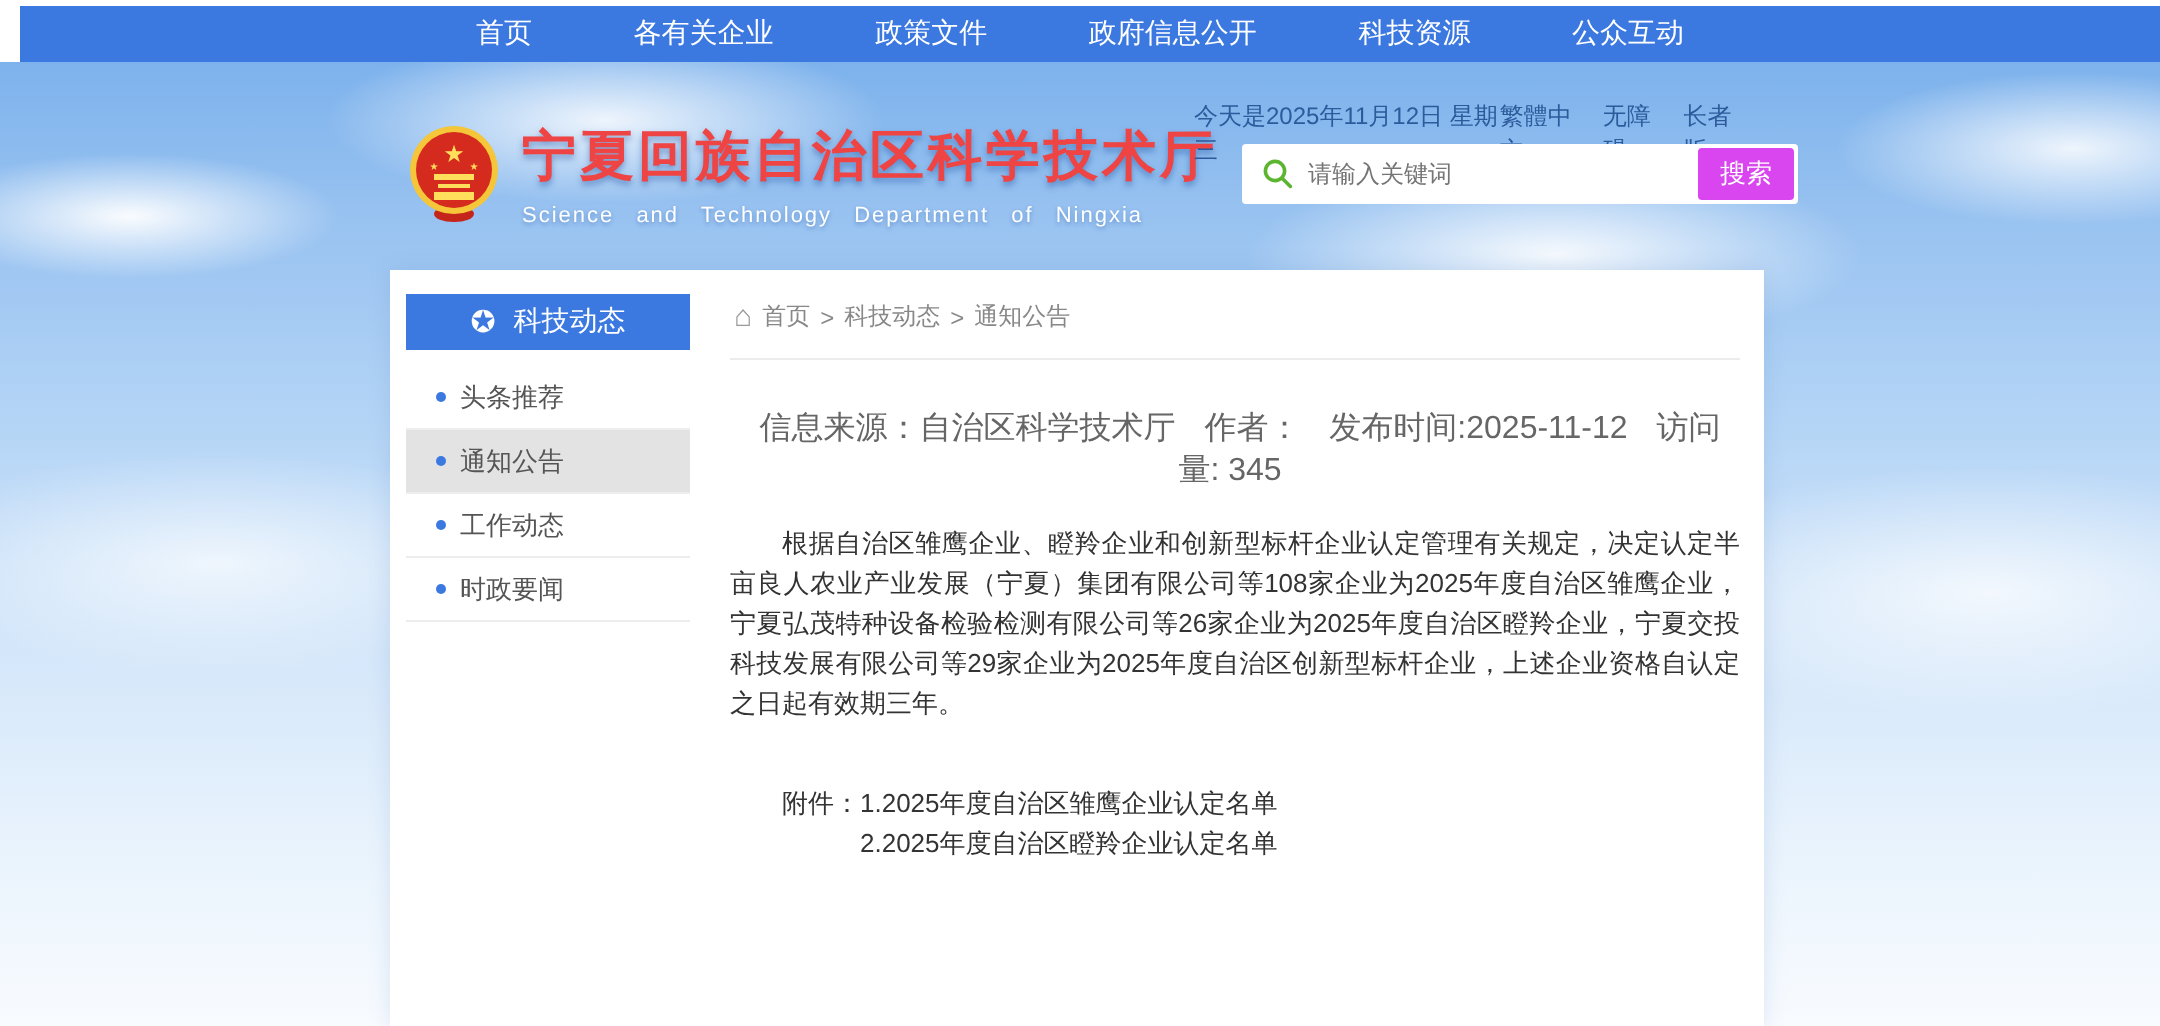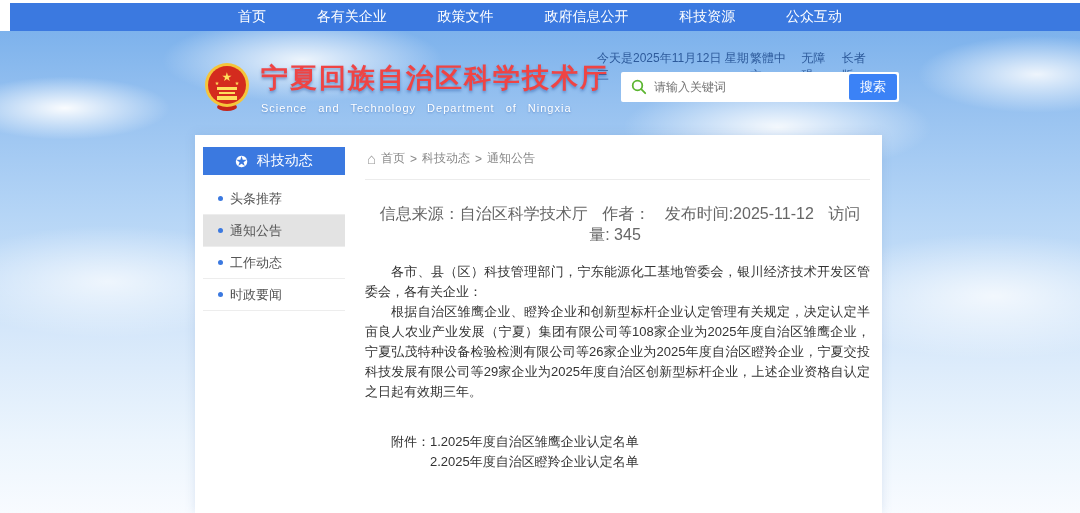--- a/index.html
+++ b/index.html
@@ -35,21 +35,21 @@
   .top-links { position:absolute; left:597px; top:50px; width:278px; display:flex;
     justify-content:space-between; align-items:center; font-size:12px; color:#2d5a9b; }
   .quick-links { display:flex; gap:7px; }
   .quick-links span { cursor:pointer; }
 
   .search-bar { position:absolute; left:621px; top:72px; width:278px; height:30px;
     background:#ffffff; border-radius:2px; display:flex; align-items:center; overflow:hidden; }
   .search-bar svg { margin:0 7px 0 10px; flex:0 0 auto; }
   .search-input { flex:1; border:none; outline:none; font-size:12px; color:#333;
     height:100%; background:transparent; font-family:inherit; }
-  .search-btn { width:48px; height:26px; margin:2px 2px 2px 0; border:none; background:#3b82f6;
+  .search-btn { width:48px; height:26px; margin:2px 2px 2px 0; border:none; background:#d946ef;
     color:#ffffff; font-size:13px; cursor:pointer; border-radius:2px; font-family:inherit; }
 
   
   .content-card { position:absolute; left:195px; top:135px; width:687px; height:378px;
     background:#ffffff; box-shadow:0 0 10px rgba(90,130,185,.18); }
 
   
   .sidebar { position:absolute; left:8px; top:12px; width:142px; }
   .sidebar-header { height:28px; background:#3b79e0; color:#ffffff; display:flex;
     align-items:center; justify-content:center; gap:9px; font-size:14px; }
@@ -174,21 +174,20 @@
 
 
       <div class="article-meta">
         <span>信息来源：自治区科学技术厅</span>
         <span>作者：</span>
         <span>发布时间:2025-11-12</span>
         <span>访问量: 345</span>
       </div>
 
       <div class="article-body">
-        <p>各市、县（区）科技管理部门，宁东能源化工基地管委会，银川经济技术开发区管委会，各有关企业：</p>
         <p>根据自治区雏鹰企业、瞪羚企业和创新型标杆企业认定管理有关规定，决定认定半亩良人农业产业发展（宁夏）集团有限公司等108家企业为2025年度自治区雏鹰企业，宁夏弘茂特种设备检验检测有限公司等26家企业为2025年度自治区瞪羚企业，宁夏交投科技发展有限公司等29家企业为2025年度自治区创新型标杆企业，上述企业资格自认定之日起有效期三年。</p>
       </div>
 
       <div class="attachments">
         <span class="att-label">附件：</span>
         <span class="att-list">
           <div>1.2025年度自治区雏鹰企业认定名单</div>
           <div>2.2025年度自治区瞪羚企业认定名单</div>
 
         </span>

